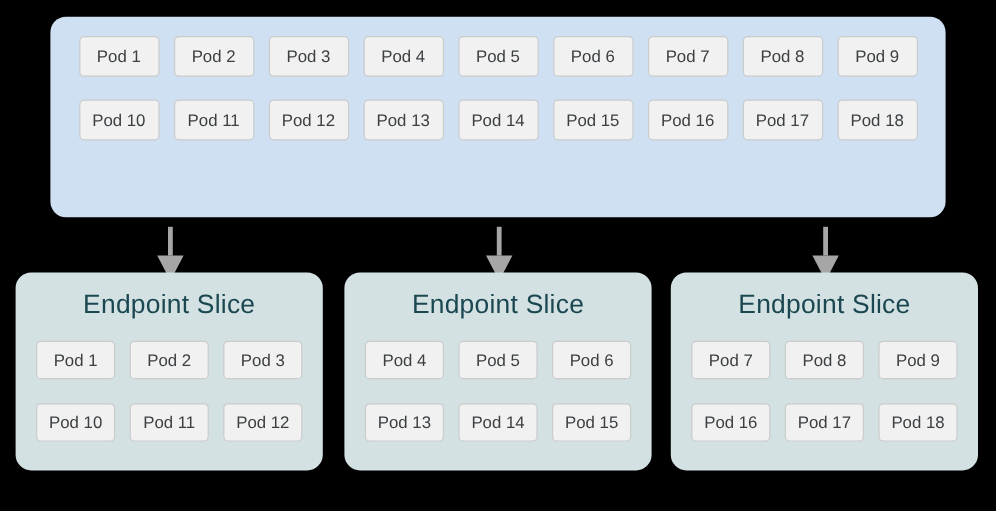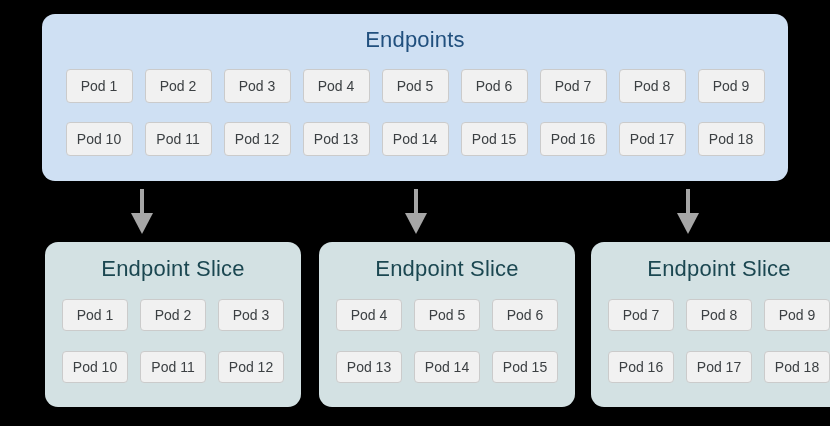--- a/index.html
+++ b/index.html
@@ -65,26 +65,25 @@
     background: var(--arrow, #a6a6a6);
   }
   .arrow .head {
     width: 0; height: 0;
     border-left: 11px solid transparent;
     border-right: 11px solid transparent;
     border-top: 21px solid var(--arrow, #a6a6a6);
   }
   .slice-box {
     position: absolute;
-    top: 242px;
+    top: 227px;
     width: 256px; height: 165px;
     background: var(--slice-bg, #d3e1e3);
     border-radius: 13px;
     box-sizing: border-box;
-    margin-left: 32px;
   }
   .slice-1 { left: 13px; }
   .slice-2 { left: 287px; }
   .slice-3 { left: 559px; }
   .slice-title {
     margin: 0;
     padding-top: 14px;
     text-align: center;
     font-size: 22px;
     font-weight: 400;
@@ -95,21 +94,20 @@
   .slice-box .pod { width: 66px; height: 32px; }
   .slice-box .pod-row.row1 { margin-top: 17px; }
   .slice-box .pod-row.row2 { margin-top: 20px; }
 </style>
 </head>
 <body>
 
 <div class="canvas" style="--bg: #000000; --ep-bg: #cfe0f3; --ep-title: #21507e; --slice-bg: #d3e1e3; --slice-title: #1b4751; --pod-bg: #f1f1f1; --pod-border: #cbcbcb; --pod-text: #3c4043; --arrow: #a6a6a6;">
 
   <section class="endpoints-box">
-    <h2 class="ep-title">Endpoints</h2>
     <div class="pod-row row1">
         <div class="pod">Pod 1</div>
         <div class="pod">Pod 2</div>
         <div class="pod">Pod 3</div>
         <div class="pod">Pod 4</div>
         <div class="pod">Pod 5</div>
         <div class="pod">Pod 6</div>
         <div class="pod">Pod 7</div>
         <div class="pod">Pod 8</div>
         <div class="pod">Pod 9</div>

